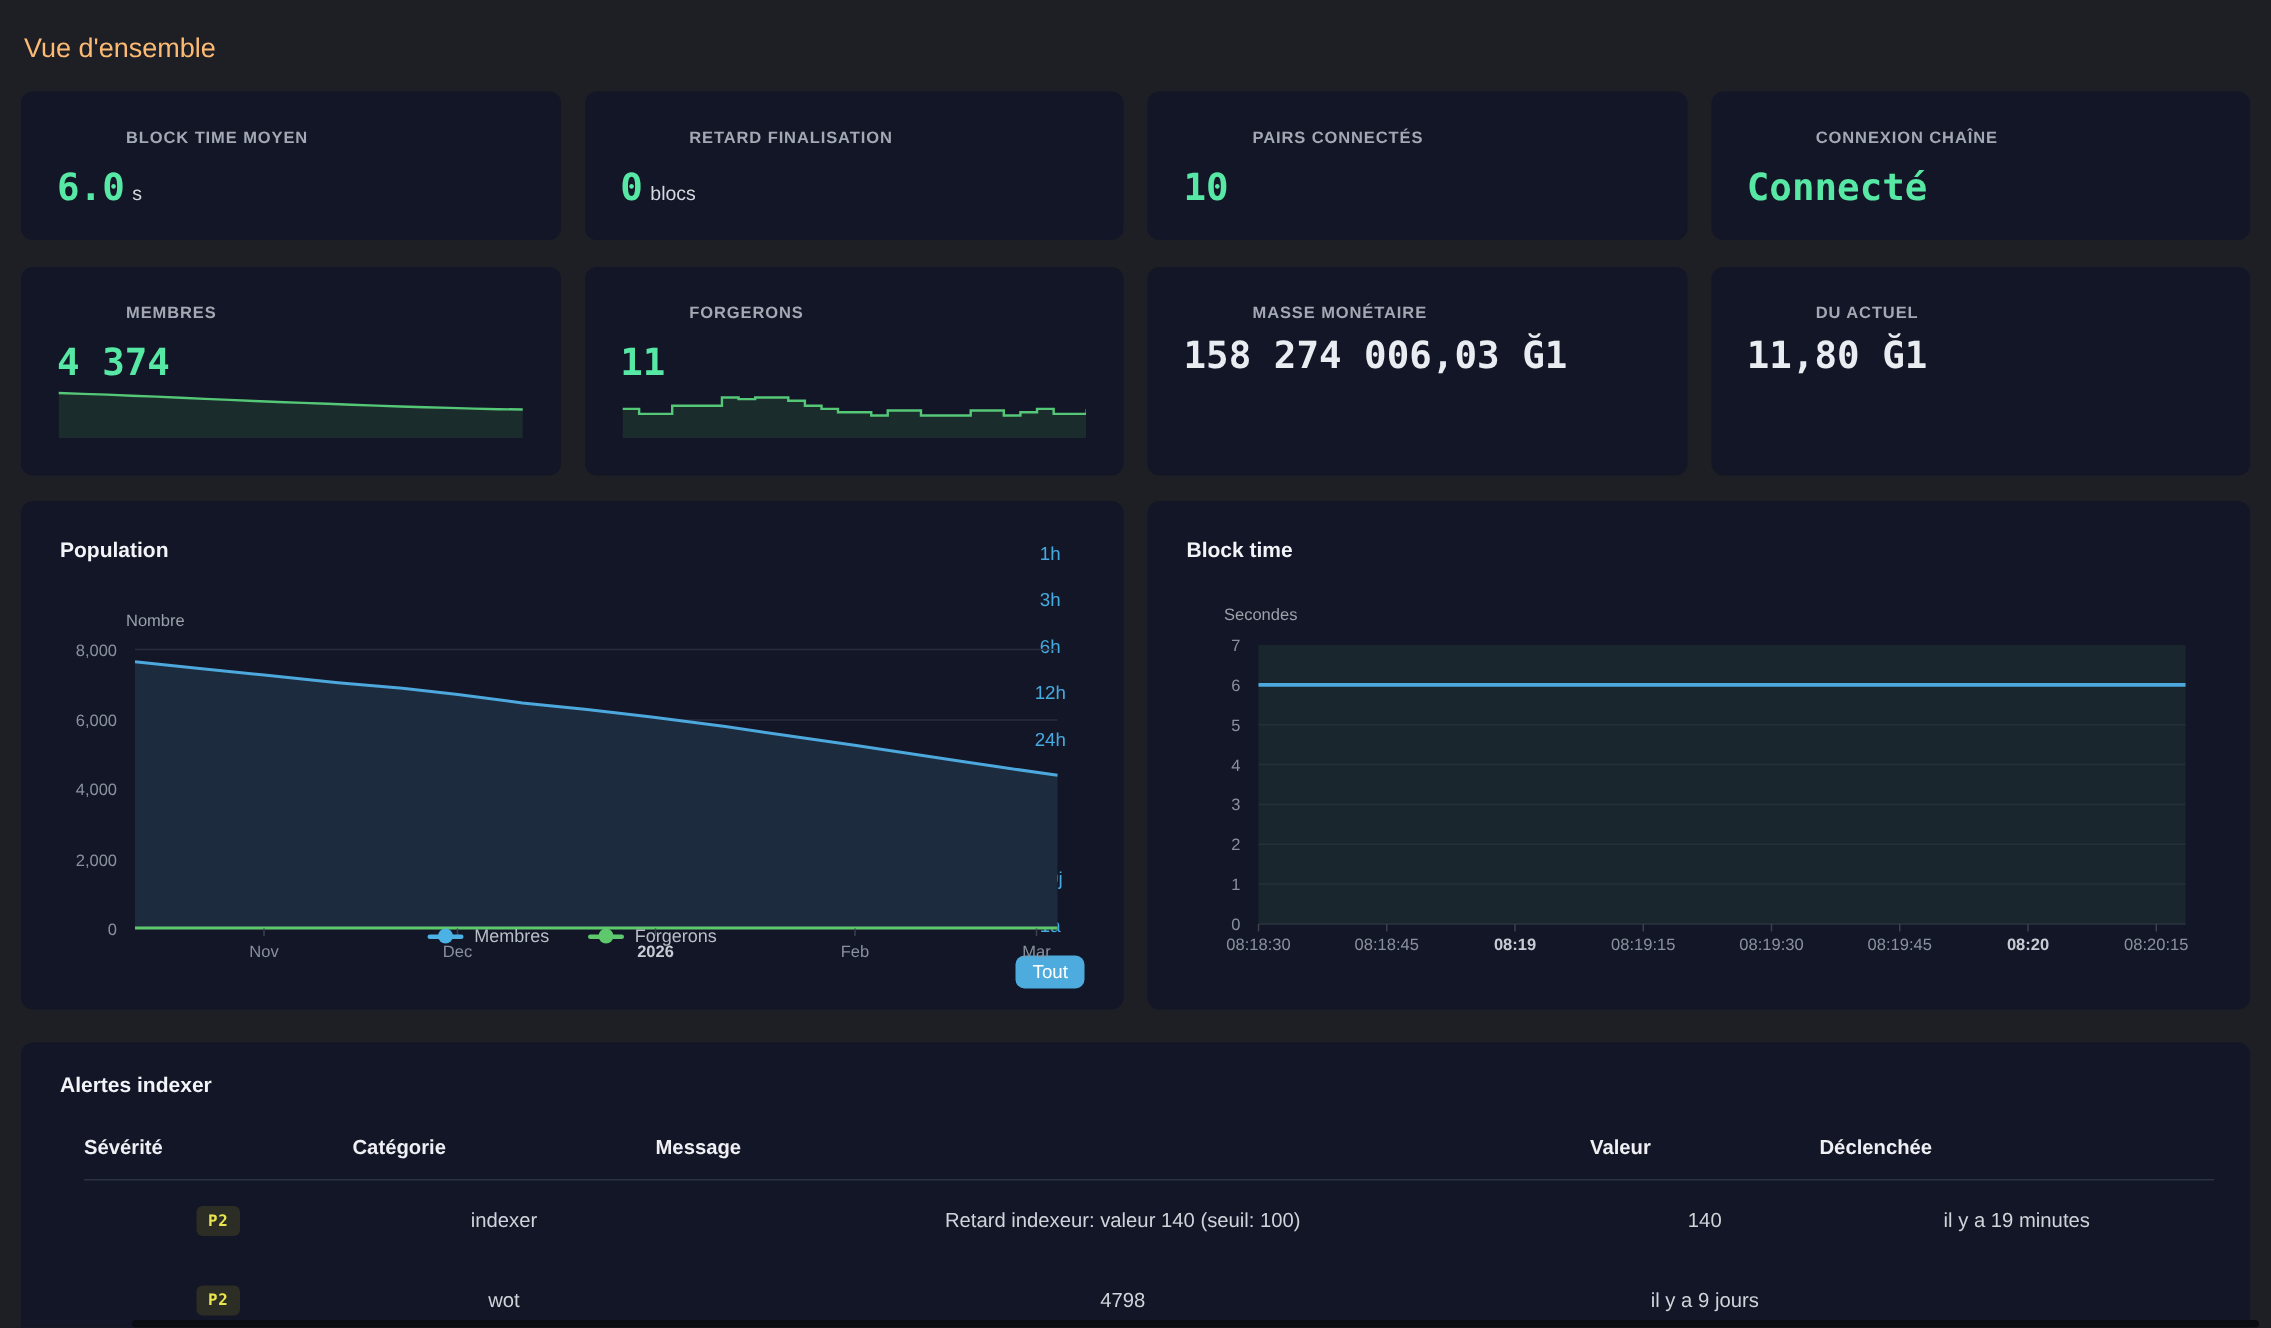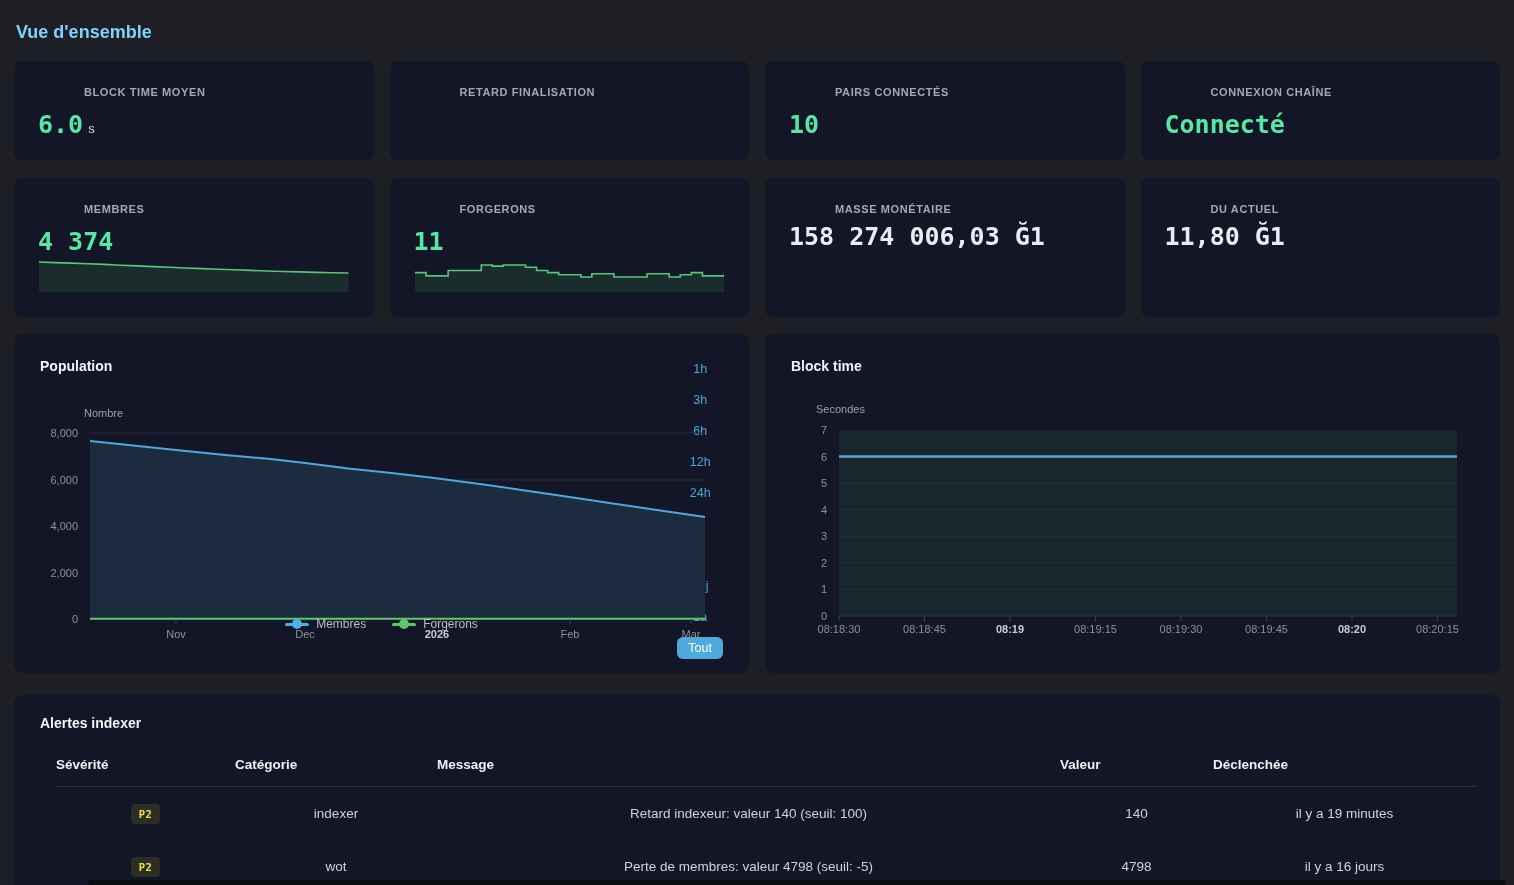--- a/index.html
+++ b/index.html
@@ -4,21 +4,21 @@
 <style>
   * { margin:0; padding:0; box-sizing:border-box; }
   html,body { width:1514px; height:885px; overflow:hidden; }
   body {
     background:#1d1f24;
     font-family:"Liberation Sans", sans-serif;
     color:#e9ecf1;
     position:relative;
   }
   .page { padding:0 14px; }
-  h1.page-title { font-size:18px; line-height:24px; font-weight:700; color:#7dd3fc; margin:20px 2px 17px; }
+  h1.page-title { font-size:18px; line-height:24px; font-weight:400; color:#fdba74; margin:20px 2px 17px; }
 
   .grid4 { display:grid; grid-template-columns:repeat(4,1fr); gap:16px; }
   .card { background:#131626; border-radius:8px; position:relative; }
 
   .stat-card { height:99px; padding:25px 24px 0; }
   .stat-card.tall { height:139px; }
   .row1 { margin-bottom:18px; }
   .row2 { margin-bottom:17px; }
 
   .stat-label { font-size:11px; font-weight:600; letter-spacing:.6px; color:#a3a9b4;padding-left:46px; }
@@ -69,20 +69,21 @@
 
   <h1 class="page-title">Vue d'ensemble</h1>
 
   <div class="grid4 row1">
     <div class="card stat-card">
       <div class="stat-label">BLOCK TIME MOYEN</div>
       <div class="stat-value green"><span>6.0</span><span class="stat-unit">s</span></div>
     </div>
     <div class="card stat-card">
       <div class="stat-label">RETARD FINALISATION</div>
+      <div class="stat-value green"><span>0</span><span class="stat-unit">blocs</span></div>
     </div>
     <div class="card stat-card">
       <div class="stat-label">PAIRS CONNECTÉS</div>
       <div class="stat-value green"><span>10</span></div>
     </div>
     <div class="card stat-card">
       <div class="stat-label">CONNEXION CHAÎNE</div>
       <div class="stat-value green"><span>Connecté</span></div>
     </div>
   </div>
@@ -243,22 +244,21 @@
       <div class="t-row t-body-row">
         <div><span class="badge">P2</span></div>
         <div>indexer</div>
         <div>Retard indexeur: valeur 140 (seuil: 100)</div>
         <div>140</div>
         <div>il y a 19 minutes</div>
       </div>
       <div class="t-row t-body-row">
         <div><span class="badge">P2</span></div>
         <div>wot</div>
-        <div>Perte de membres: valeur 4798 (seuil: -5)</div>
         <div>4798</div>
-        <div>il y a 16 jours</div>
+        <div>il y a 9 jours</div>
       </div>
     </div>
   </div>
 
 </div>
 
 <div class="bottom-strip"></div>
 
 </body></html>

